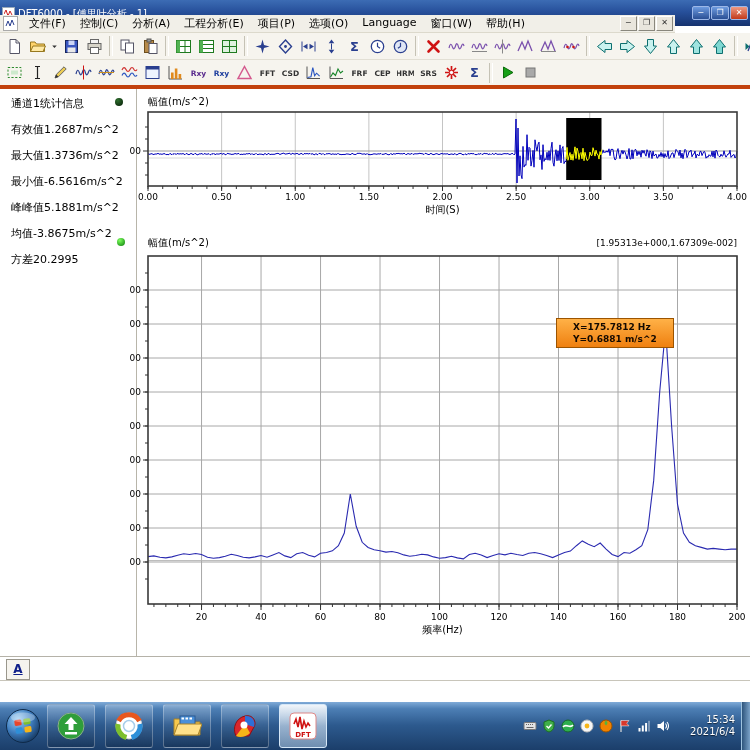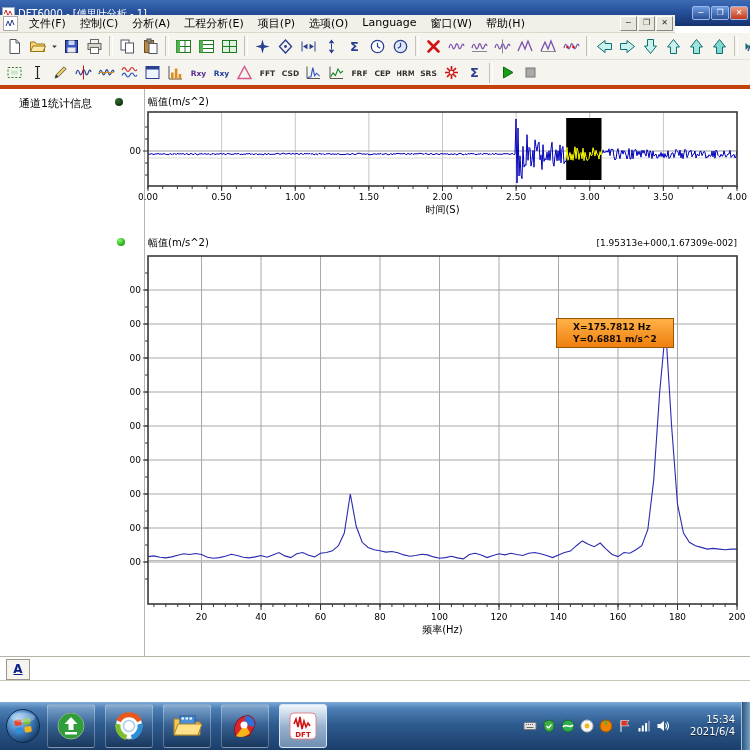--- a/index.html
+++ b/index.html
@@ -30,21 +30,21 @@
   .toolbar{position:absolute;left:0;width:750px;background:#f6f4ee;display:flex;align-items:center;
     box-sizing:border-box;padding-left:3px;}
   #toolbar-main{top:33px;height:27px;border-bottom:1px solid #e2dfd4;}
   #toolbar-analysis{top:60px;height:29px;border-bottom:4px solid #c2410c;}
   .tbtn{width:23px;height:23px;display:flex;align-items:center;justify-content:center;flex:0 0 auto;}
   .tbtn.narrow{width:11px;}
   .tsep{width:2px;height:20px;border-left:1px solid #c5c2b5;border-right:1px solid #fff;margin:0 3px;flex:0 0 auto;}
   
   .main{position:absolute;top:89px;left:0;width:750px;height:568px;background:#fff;
     border-bottom:1px solid #b5b2a8;box-sizing:border-box;}
-  .stats{position:absolute;left:16px;top:0;width:129px;height:100%;border-right:1px solid #b8b5aa;
+  .stats{position:absolute;left:8px;top:0;width:129px;height:100%;border-right:1px solid #b8b5aa;
     box-sizing:border-box;padding:8px 0 0 3px;font-size:11px;}
   .stats .line{margin-bottom:12px;line-height:14px;white-space:nowrap;}
   .led{position:absolute;width:8px;height:8px;border-radius:50%;}
   #led1{left:115px;top:9px;background:radial-gradient(circle at 35% 30%,#2f6f2f,#041a04);}
   #led2{left:117px;top:149px;background:radial-gradient(circle at 35% 30%,#7cff5c,#0a7a0a);}
   #chart1{position:absolute;left:130px;top:3px;width:620px;height:130px;}
   #chart2{position:absolute;left:130px;top:141px;width:620px;height:426px;}
   svg text{font-family:"DejaVu Sans","Liberation Sans",sans-serif;}
   .cursor-label{position:absolute;left:556px;top:229px;z-index:5;
     background:linear-gradient(180deg,#ffb147,#ef8010);border:1px solid #9c5400;
@@ -438,20 +438,28 @@
       <div class="tbtn">
         <svg width="17" height="17" viewBox="0 0 17 17">
           <rect x="4" y="4" width="9" height="9" fill="#a9a9a9" stroke="#777"></rect>
         </svg>
       </div>
     </div>
 
   <div class="main">
     <div class="stats">
       <div class="line">通道1统计信息</div>
+      <div id="stat-lines">
+          <div class="line">有效值1.2687m/s^2</div>
+          <div class="line">最大值1.3736m/s^2</div>
+          <div class="line">最小值-6.5616m/s^2</div>
+          <div class="line">峰峰值5.1881m/s^2</div>
+          <div class="line">均值-3.8675m/s^2</div>
+          <div class="line">方差20.2995</div>
+        </div>
     </div>
     <div class="led" id="led1"></div>
     <div class="led" id="led2"></div>
     <svg id="chart1">
         <line x1="91.625" y1="20" x2="91.625" y2="94" stroke="#c4c4c4"></line>
         <line x1="165.25" y1="20" x2="165.25" y2="94" stroke="#c4c4c4"></line>
         <line x1="238.875" y1="20" x2="238.875" y2="94" stroke="#c4c4c4"></line>
         <line x1="312.5" y1="20" x2="312.5" y2="94" stroke="#c4c4c4"></line>
         <line x1="386.125" y1="20" x2="386.125" y2="94" stroke="#c4c4c4"></line>
         <line x1="459.75" y1="20" x2="459.75" y2="94" stroke="#c4c4c4"></line>

